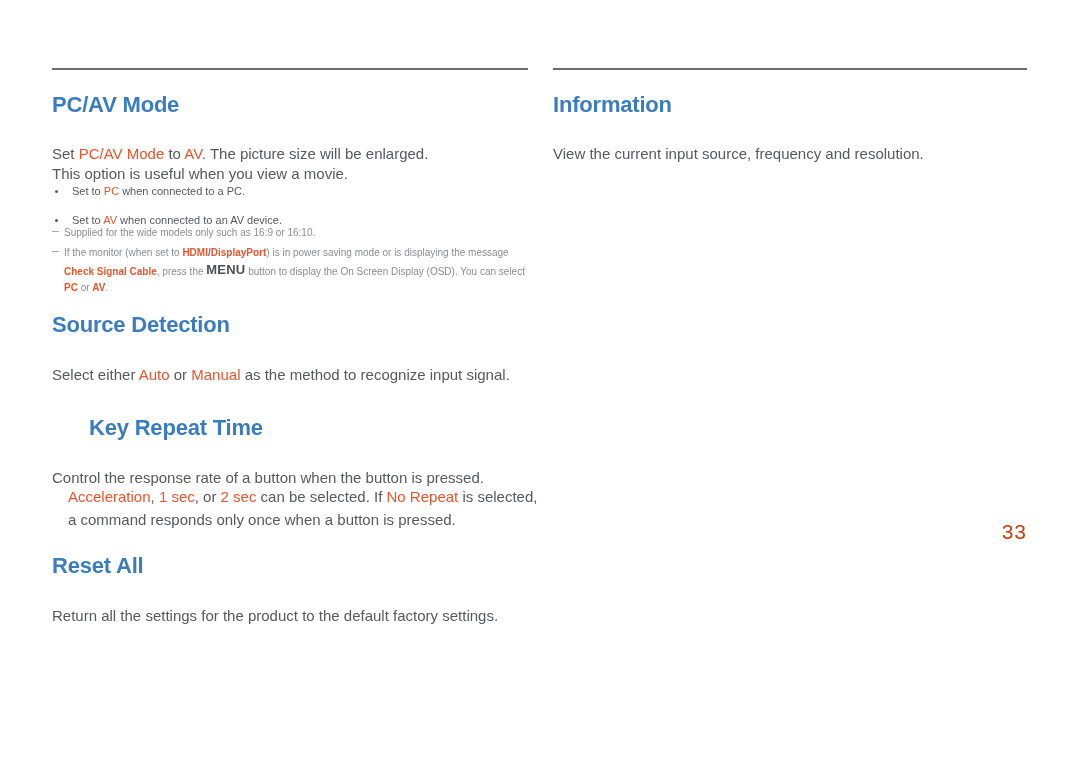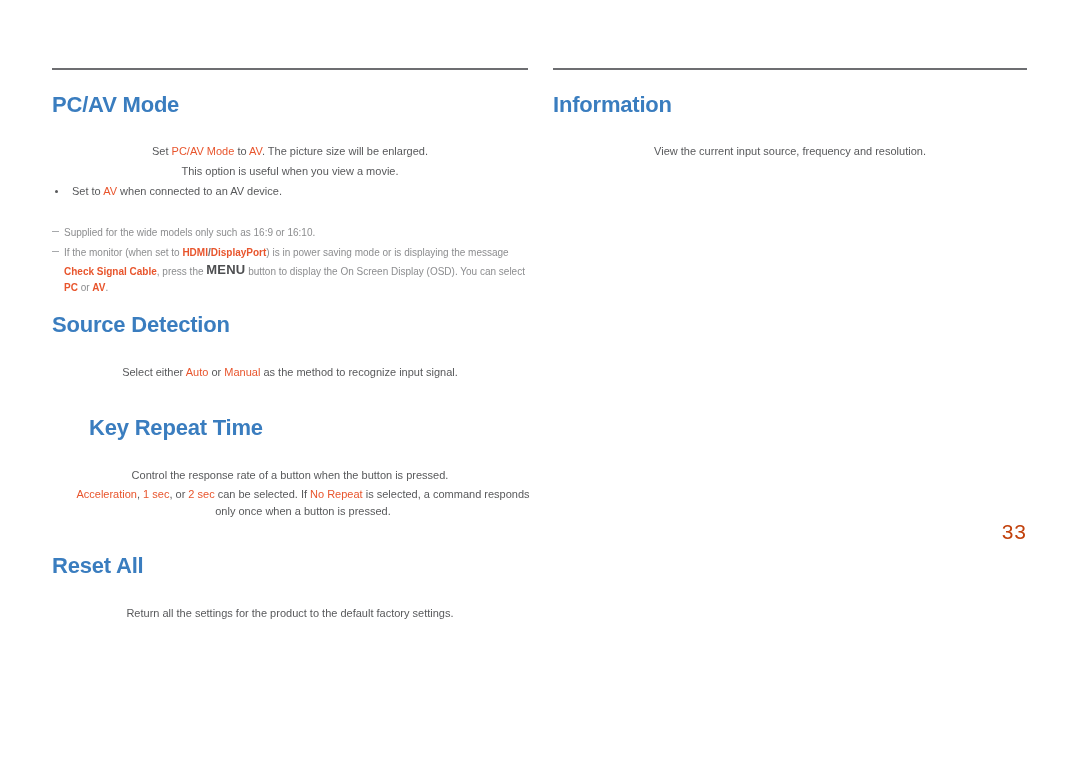--- a/index.html
+++ b/index.html
@@ -39,26 +39,25 @@
     font-size: 22px;
     font-weight: 600;
     color: #3a7dbf;
     letter-spacing: -0.2px;
     margin: 0;
     padding: 0;
     line-height: 1.2;
   }
 
   p.body-text {
-    font-size: 11px;
+    font-size: 15px;
     line-height: 1.5;
     color: #58595b;
     margin: 0;
     padding: 0;
-    text-align: center;
   }
 
   .accent { color: #e8552d; }
   .accent-bold { color: #e8552d; font-weight: bold; }
   .dark-bold { color: #58595b; font-weight: bold; }
 
   ul.bullet-list {
     list-style: none;
     margin: 0;
     padding: 0;
@@ -143,20 +142,23 @@
         <span>Set </span><span class="accent">PC/AV Mode</span><span> to </span><span class="accent">AV</span><span>. The picture size will be enlarged.</span>
       </p>
     </div>
 
     <div class="blk" style="top:163px; left:0; width:476px;">
       <p class="body-text">This option is useful when you view a movie.</p>
     </div>
 
     <div class="blk" style="top:183px; left:0; width:476px;">
       <ul class="bullet-list">
+        <li style="margin-bottom:12px;">
+          <span>Set to </span><span class="accent">PC</span><span> when connected to a PC.</span>
+        </li>
         <li>
           <span>Set to </span><span class="accent">AV</span><span> when connected to an AV device.</span>
         </li>
       </ul>
     </div>
 
     <div class="blk" style="top:225px; left:0; width:476px;">
       <p class="note">Supplied for the wide models only such as 16:9 or 16:10.</p>
     </div>
 

